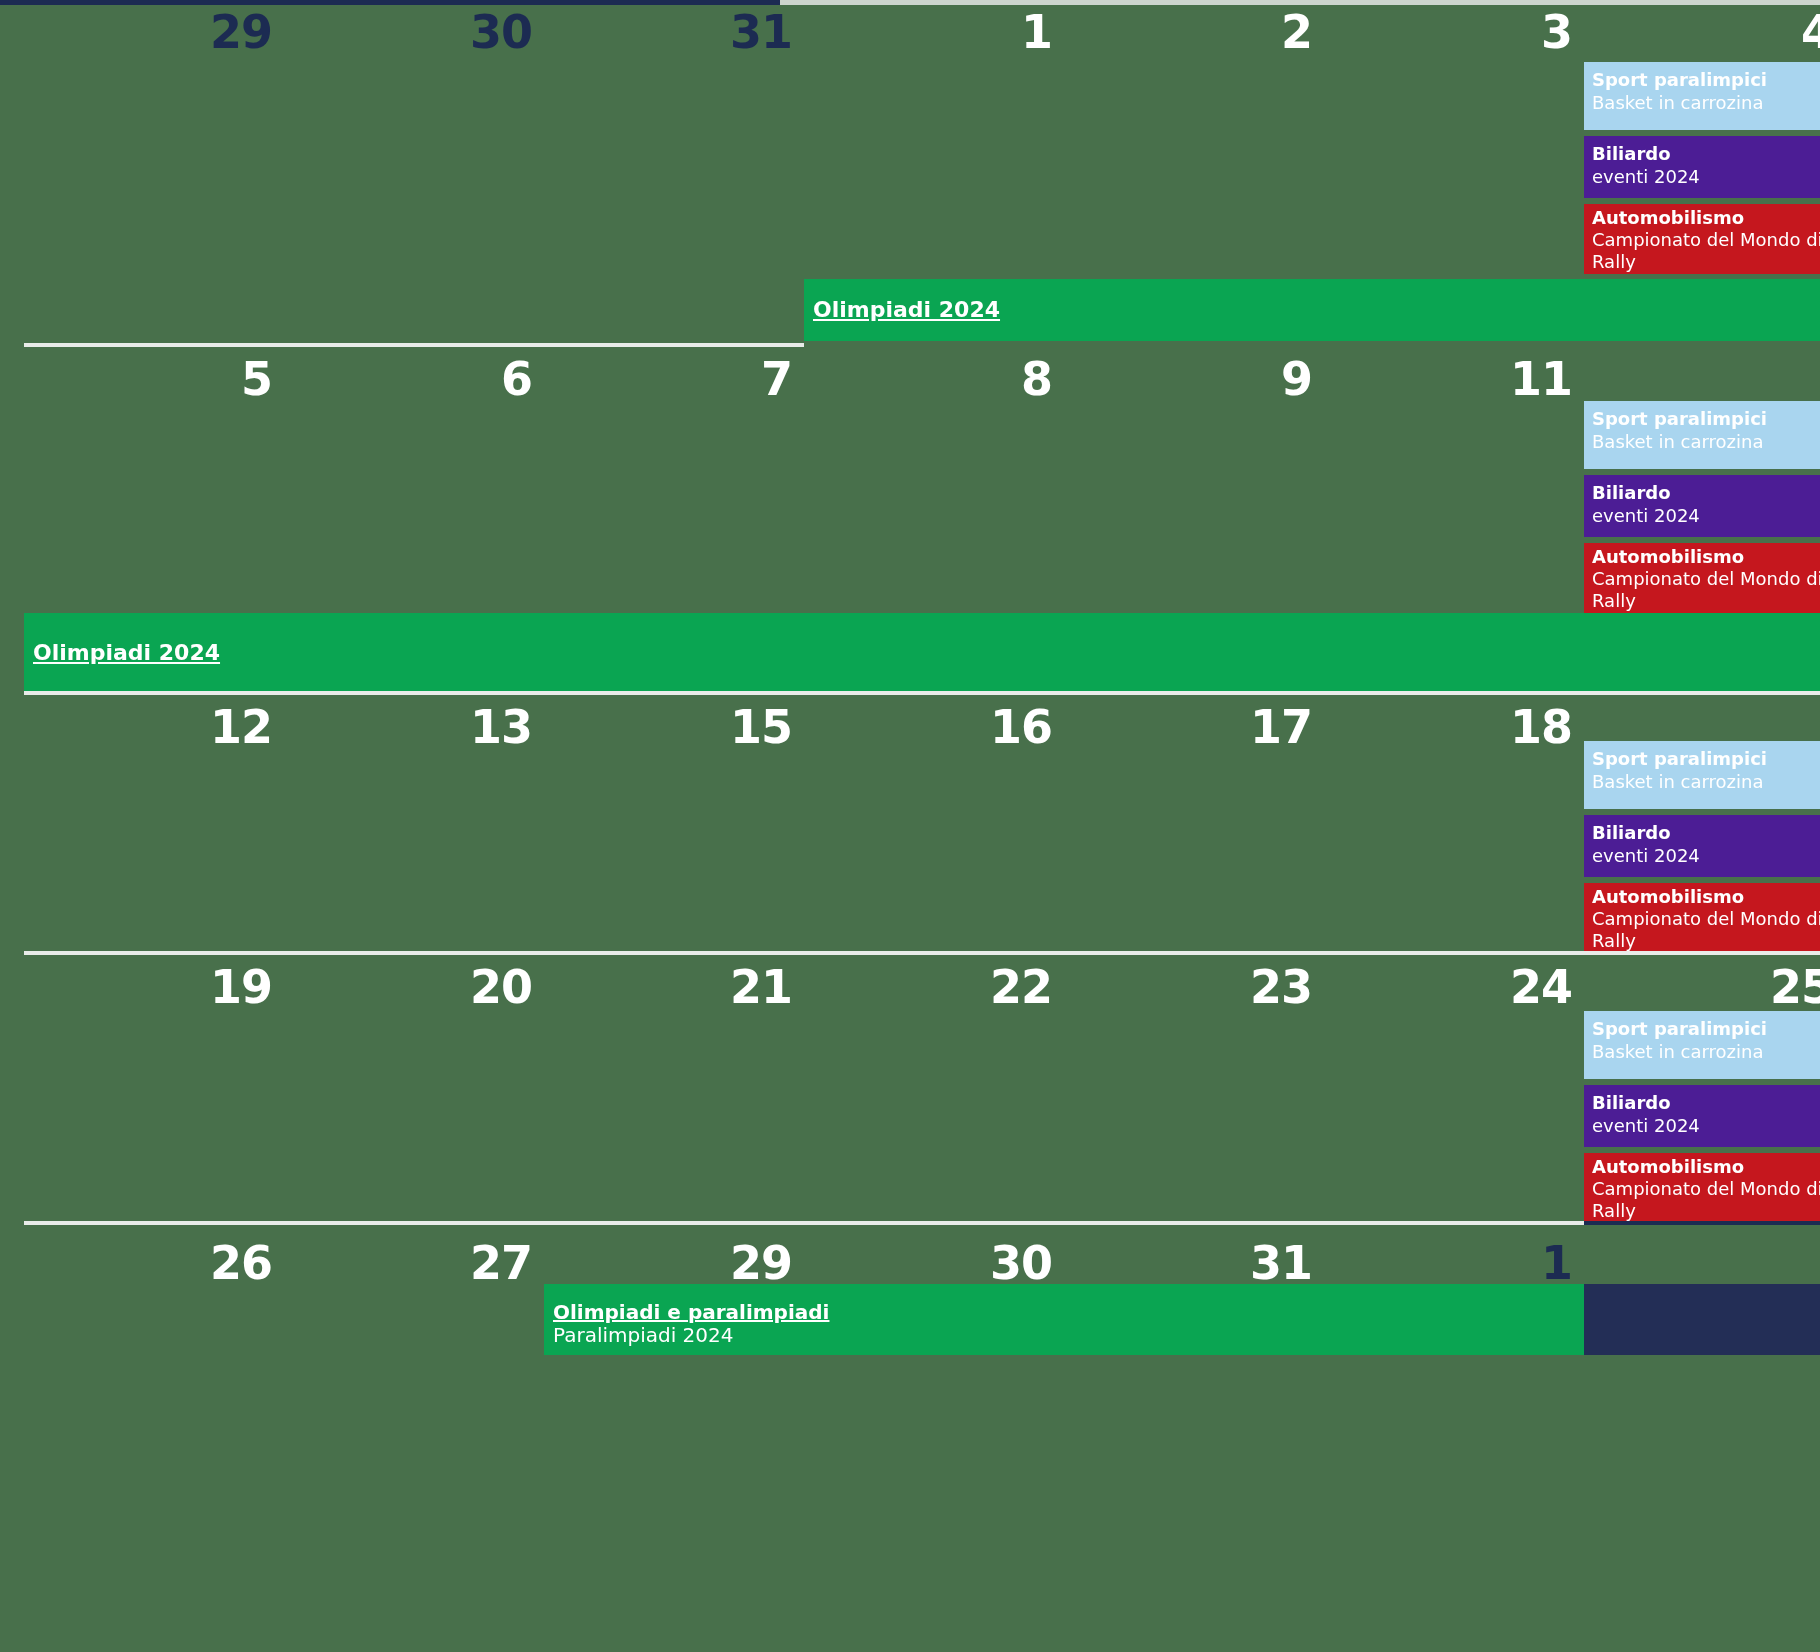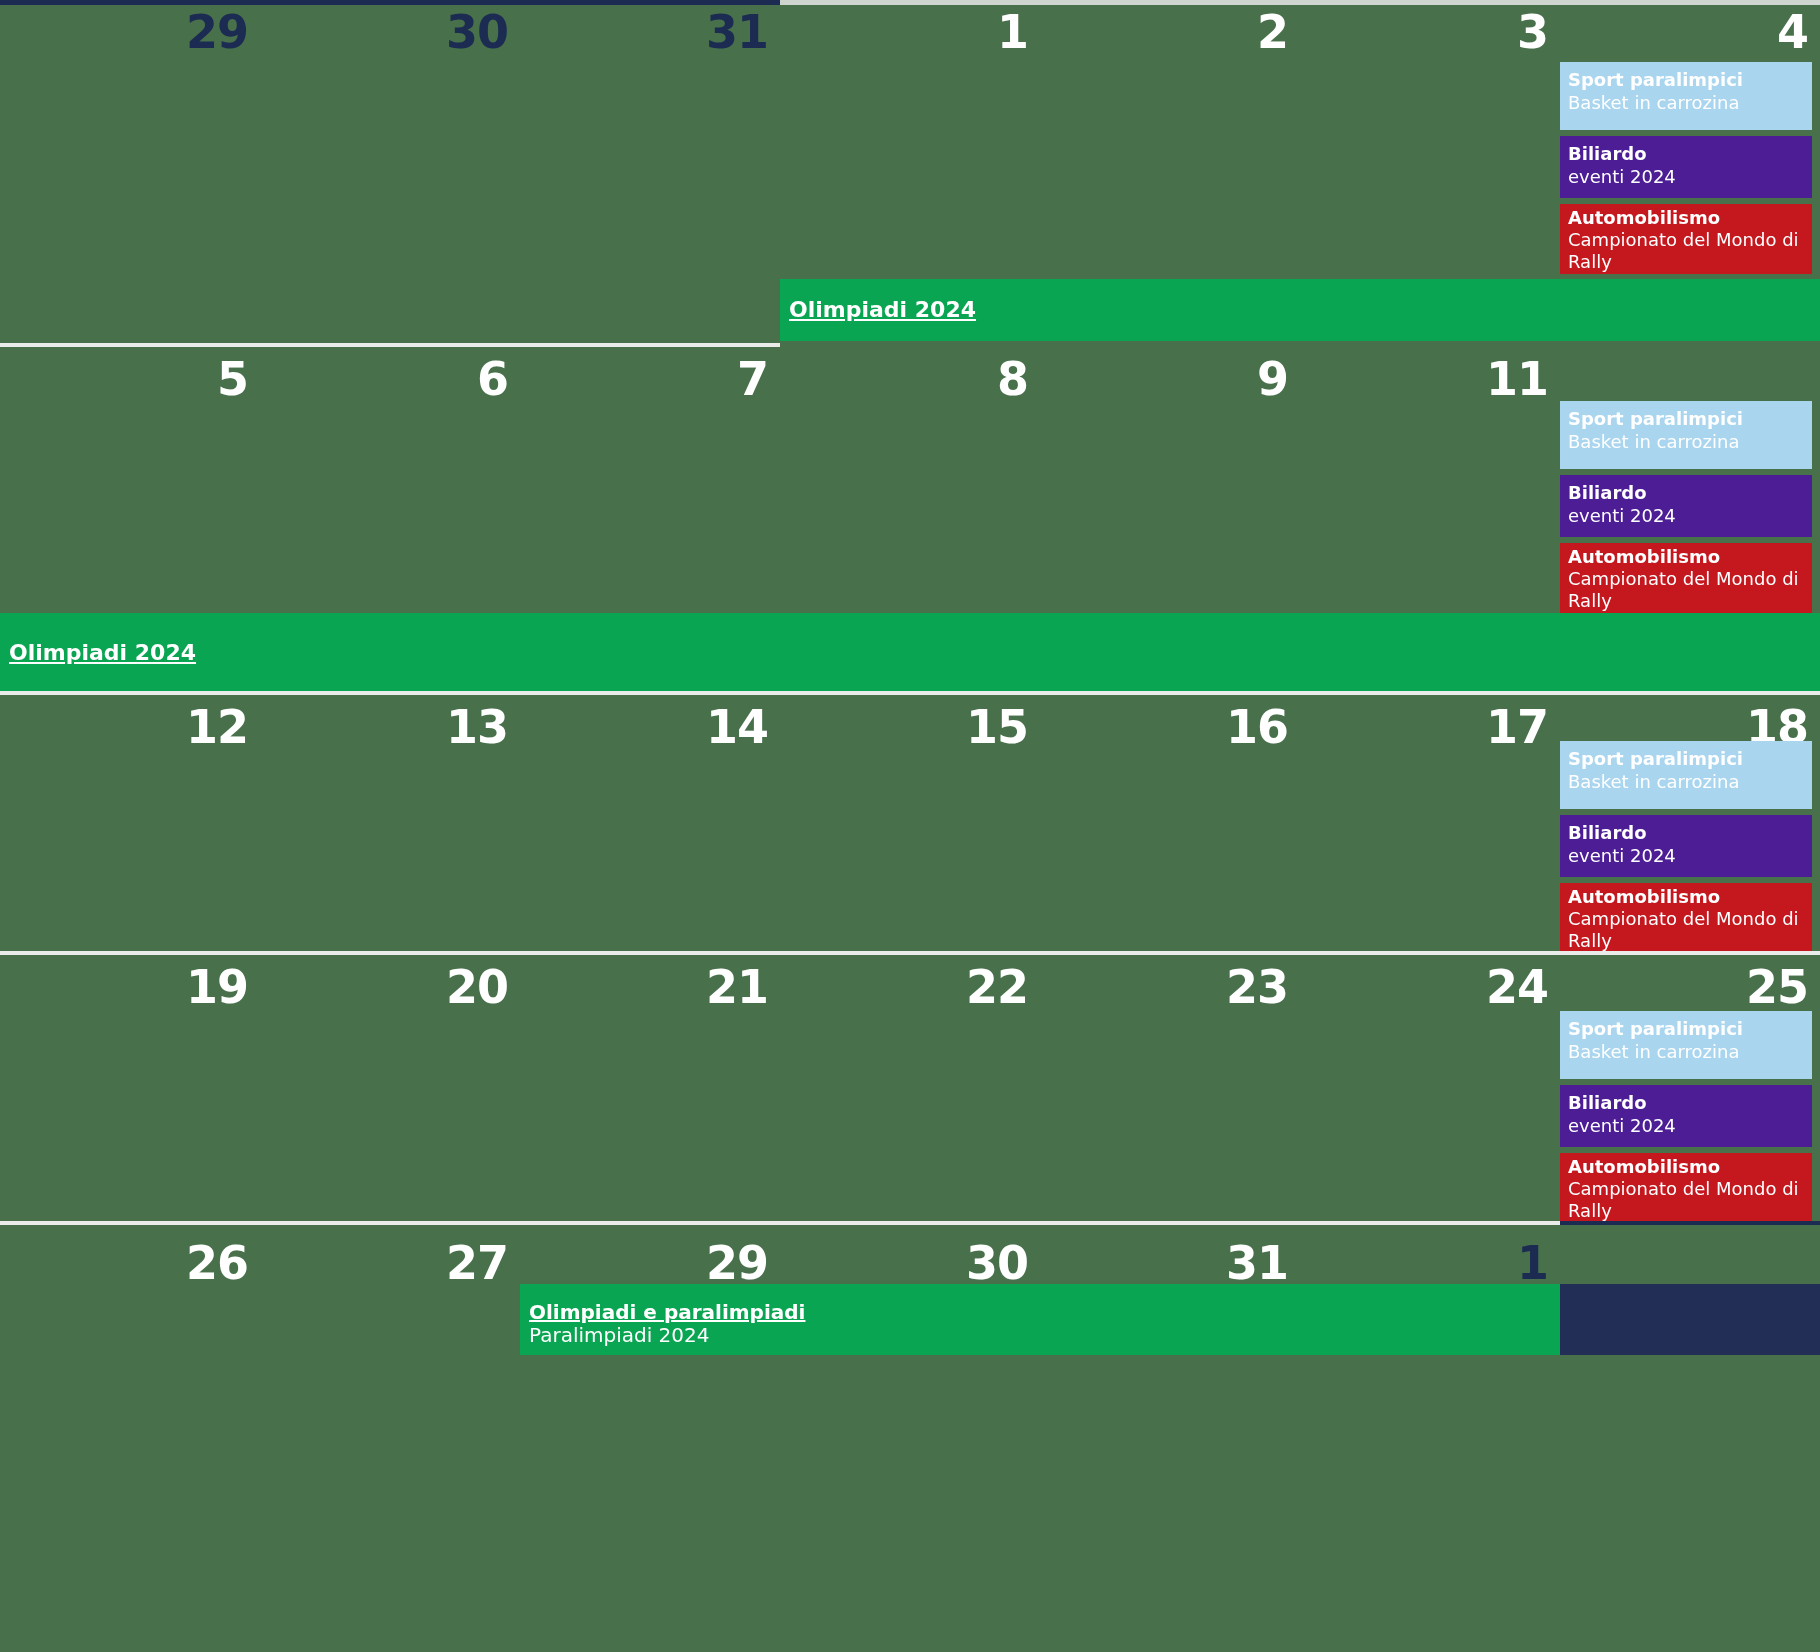--- a/index.html
+++ b/index.html
@@ -8,21 +8,21 @@
     width:1820px;height:1652px;
     background:#48704B;
     font-family:"DejaVu Sans","Liberation Sans",sans-serif;
     overflow:hidden;
   }
   
   .top-border{position:absolute;top:0;height:5px;}
   .top-border.outside{left:0;width:780px;background:#1C2B52;}
   .top-border.inside{left:780px;width:1040px;background:#CDD5CE;}
 
-  .row{position:relative;width:1464px;}
+  .row{position:relative;width:1464px;margin-left:24px;}
   .days{display:flex;position:absolute;left:0;top:0;width:1820px;}
   .day-cell{
     width:260px;box-sizing:border-box;
     padding:9px 12px 0 0;
     text-align:right;
     font-size:46px;font-weight:bold;letter-spacing:-1px;
     color:#FFFFFF;line-height:1.0;
   }
   .day-cell.outside{color:#1C2B52;}
 
@@ -121,21 +121,20 @@
     <div class="bar" style="left:0;top:266px;width:1820px;height:79px">
       <span class="bar-label">Olimpiadi 2024</span>
     </div>
     <div class="divider" style="left:0;width:1820px"></div>
   </section>
 
   <section class="row" style="height:260px">
     <div class="days">
       <div class="day-cell">12</div>
       <div class="day-cell">13</div>
-      <div class="day-cell">14</div>
       <div class="day-cell">15</div>
       <div class="day-cell">16</div>
       <div class="day-cell">17</div>
       <div class="day-cell">18</div>
     </div>
     <div class="events" style="top:46px">
       <div class="event ev-blue">
         <div class="ev-title">Sport paralimpici</div>
         <div class="ev-sub">Basket in carrozina</div>
       </div>

